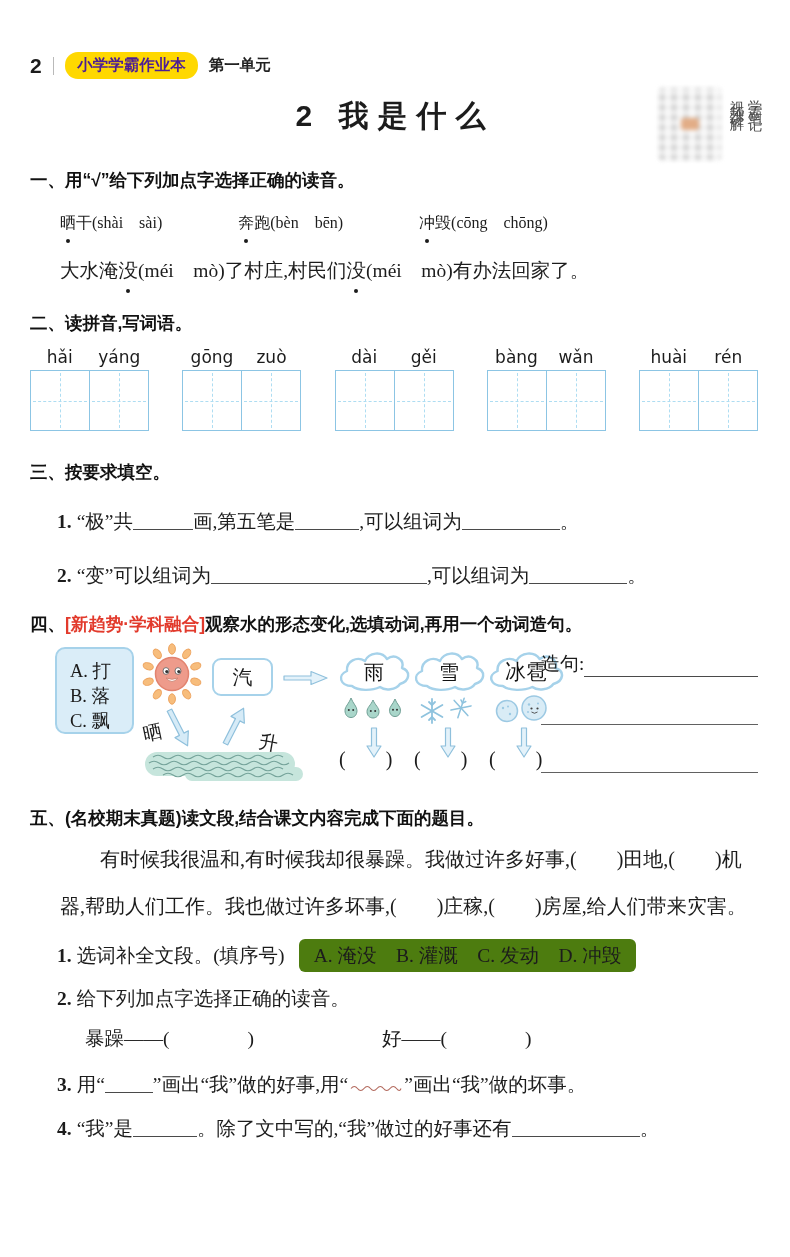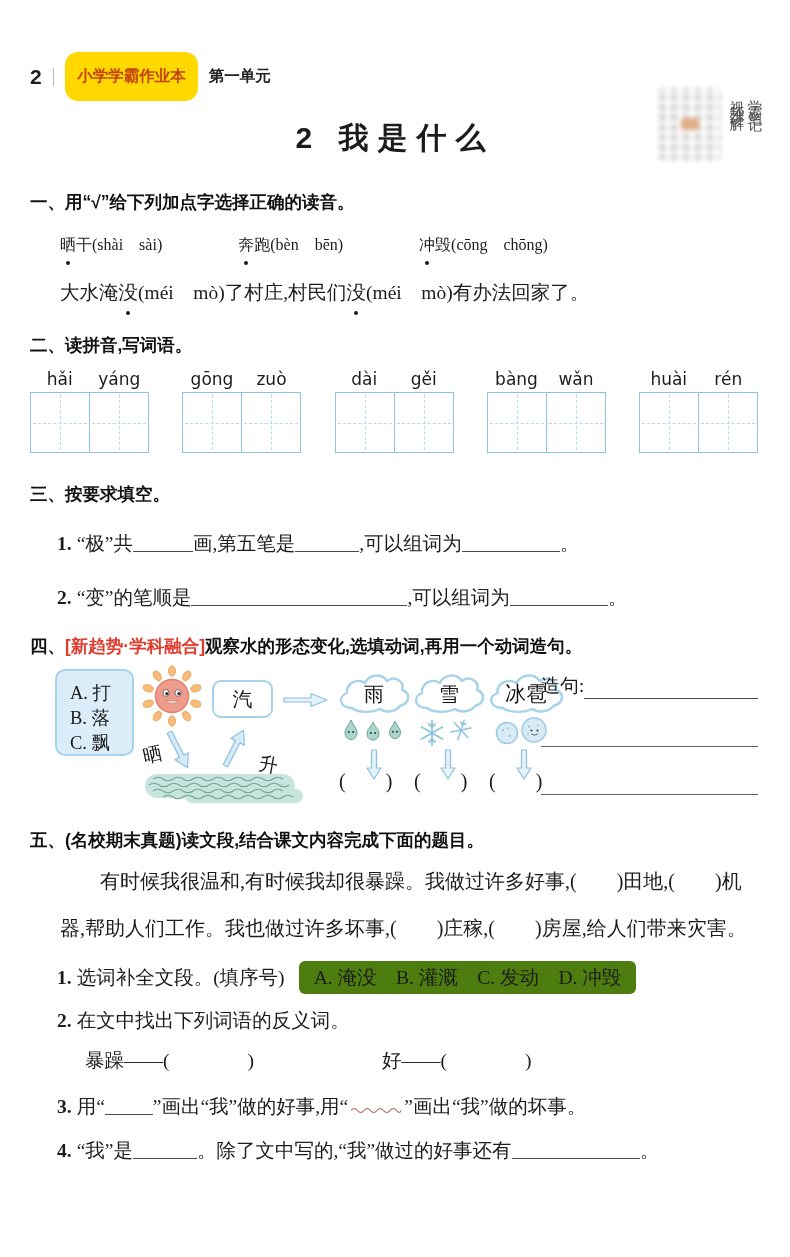--- a/index.html
+++ b/index.html
@@ -9,22 +9,22 @@
     overflow:hidden; color:#1c1c1c;
     font-family:"Liberation Serif","DejaVu Serif",serif;
   }
   .sans { font-family:"Liberation Sans","DejaVu Sans",sans-serif; }
   .pinyin { font-family:"DejaVu Sans","Liberation Sans",sans-serif; }
 
   
   .header { display:flex; align-items:center; gap:11px; margin:52px 0 0 30px; }
   .pageno { font-weight:bold; font-size:21px; }
   .hdiv { width:1.5px; height:18px; background:#b9b9b9; }
-  .badge { background:#ffd800; color:#c2410c; font-weight:bold; font-size:15.5px;
-           padding:14px 12px; border-radius:13px; }
+  .badge { background:#ffd800; color:#4c1d95; font-weight:bold; font-size:15.5px;
+           padding:3px 12px; border-radius:13px; }
   .unit { font-weight:bold; font-size:15.5px; color:#222; }
 
   
   .title { text-align:center; font-weight:bold; font-size:30px; letter-spacing:9px;
            margin-top:17px; }
   .qr-block { position:absolute; top:88px; right:26px; display:flex; gap:7px; }
   .qr { width:62px; height:72px; border-radius:3px; position:relative; overflow:hidden;
         background:
           repeating-linear-gradient(0deg,#8a8a8a 0 5px,#d8d8d8 5px 10px),
           repeating-linear-gradient(90deg,#777 0 6px,#e2e2e2 6px 12px);
@@ -199,21 +199,21 @@
           <div class="cell"></div>
         </div>
     </div>
   </div>
 
   <div class="sec-h mt-s3h">三、按要求填空。</div>
   <div class="q mt-q1">
     <span class="qnum">1.</span><span>“极”共</span><span class="blank" style="width:60px"></span><span>画,第五笔是</span><span class="blank" style="width:64px"></span><span>,可以组词为</span><span class="blank" style="width:98px"></span><span>。</span>
   </div>
   <div class="q mt-q2">
-    <span class="qnum">2.</span><span>“变”的笔顺是</span><span class="blank" style="width:216px"></span><span>,可以组词为</span><span class="blank" style="width:98px"></span><span>。</span>
+    <span class="qnum">2.</span><span>“变”可以组词为</span><span class="blank" style="width:216px"></span><span>,可以组词为</span><span class="blank" style="width:98px"></span><span>。</span>
   </div>
 
   <div class="sec-h mt-s4h">
     <span>四、</span><span class="red">[新趋势·学科融合]</span><span>观察水的形态变化,选填动词,再用一个动词造句。</span>
   </div>
 
   <div class="diagram">
 
     <div class="opt-box">
       <span>A. 打</span>
@@ -368,21 +368,21 @@
 
   <div class="sec-h mt-s5h">五、(名校期末真题)读文段,结合课文内容完成下面的题目。</div>
   <div class="passage">有时候我很温和,有时候我却很暴躁。我做过许多好事,(　　)田地,(　　)机器,帮助人们工作。我也做过许多坏事,(　　)庄稼,(　　)房屋,给人们带来灾害。</div>
 
   <div class="q mt-5q1 inline-row">
     <span><span class="qnum">1.</span><span>选词补全文段。(填序号)</span></span>
     <span class="choice-box">A. 淹没 B. 灌溉 C. 发动 D. 冲毁</span>
   </div>
 
   <div class="q mt-5q2">
-    <span class="qnum">2.</span><span>在文中找出下列词语的反义词。</span>
+    <span class="qnum">2.</span><span>给下列加点字选择正确的读音。</span>
   </div>
   <div class="ant-row">
     <span><span>暴躁</span><span>——</span><span>(　　　　)</span></span>
     <span><span>好</span><span>——</span><span>(　　　　)</span></span>
   </div>
 
   <div class="q mt-5q3">
     <span class="qnum">3.</span><span>用“</span><span class="blank" style="width:48px"></span><span>”画出“我”做的好事,用“</span><svg class="wavy" width="52" height="9" viewBox="0 0 52 9">
         <path d="M1 5.5 Q4.3 1.5 7.5 5.5 T14 5.5 T20.5 5.5 T27 5.5 T33.5 5.5 T40 5.5 T46.5 5.5 T51 5.5" fill="none" stroke="#b2685c" stroke-width="1.1"></path>
       </svg><span>”画出“我”做的坏事。</span>

